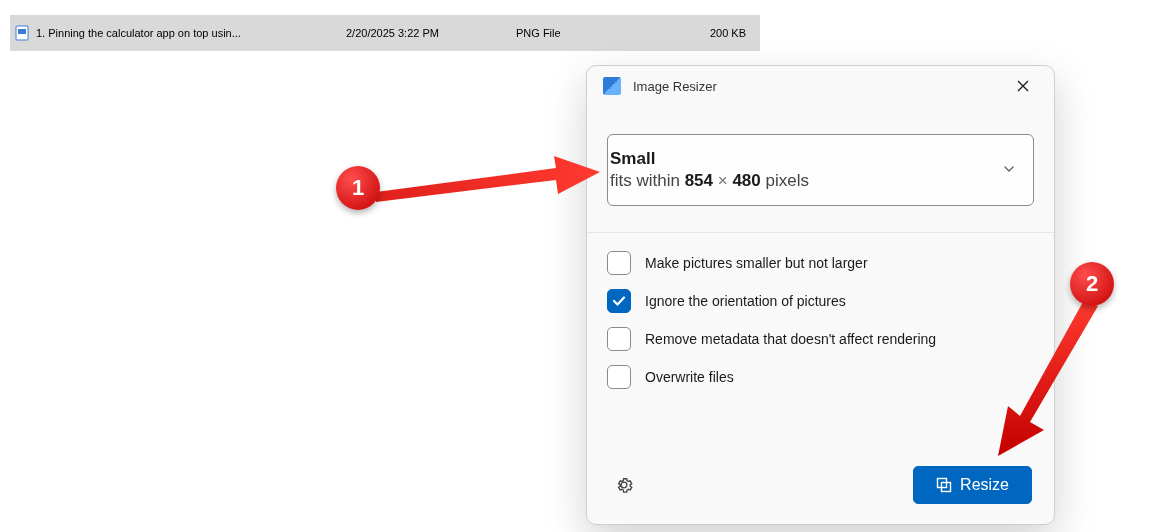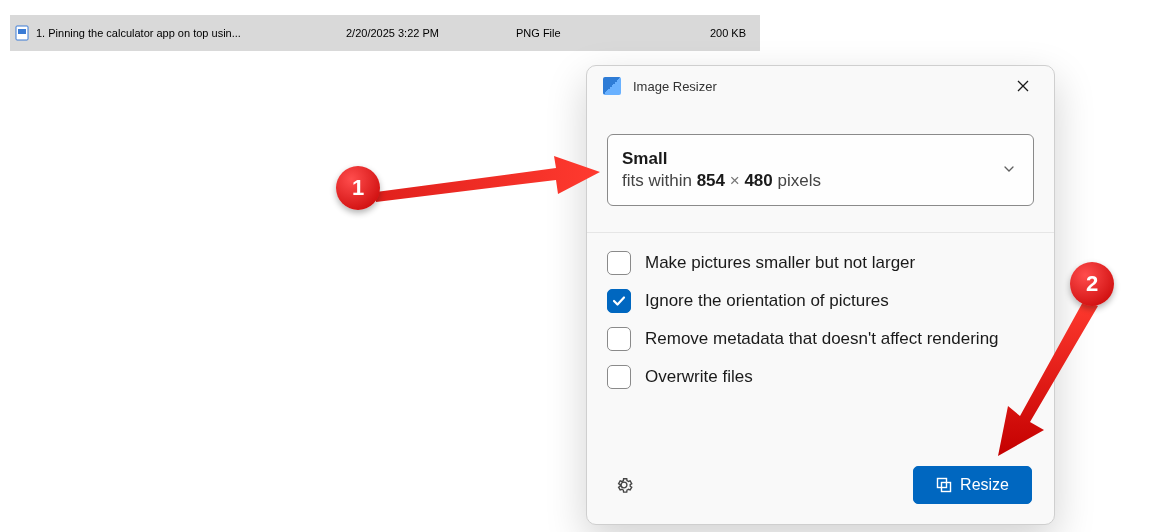--- a/index.html
+++ b/index.html
@@ -74,21 +74,21 @@
     cursor: pointer;
   }
   .close-btn svg { width: 12px; height: 12px; }
 
   .dialog-body { padding: 0 20px; flex: 1; }
 
   .size-select {
     margin-top: 28px;
     border: 1px solid #8a8a8a;
     border-radius: 6px;
-    padding: 14px 40px 14px 14px;
+    padding: 14px 40px 14px 2px;
     position: relative;
     background: #fefefe;
     cursor: pointer;
   }
   .size-select .caret {
     position: absolute;
     right: 18px;
     top: 50%;
     transform: translateY(-50%);
     color: #5f5f5f;
@@ -102,21 +102,21 @@
     height: 1px;
     background: #e6e6e6;
     margin: 26px -20px 18px;
   }
 
   .check-row {
     display: flex;
     align-items: center;
     gap: 14px;
     margin: 14px 0;
-    font-size: 17px;
+    font-size: 14px;
     color: #1a1a1a;
     cursor: pointer;
   }
   .checkbox {
     width: 24px; height: 24px;
     border: 1.5px solid #8a8a8a;
     border-radius: 5px;
     background: #fff;
     display: flex; align-items: center; justify-content: center;
     flex-shrink: 0;

